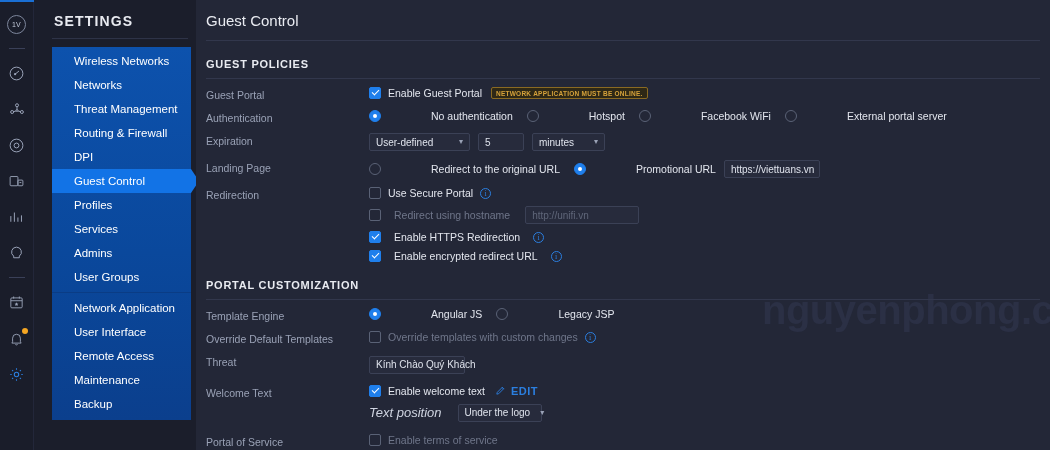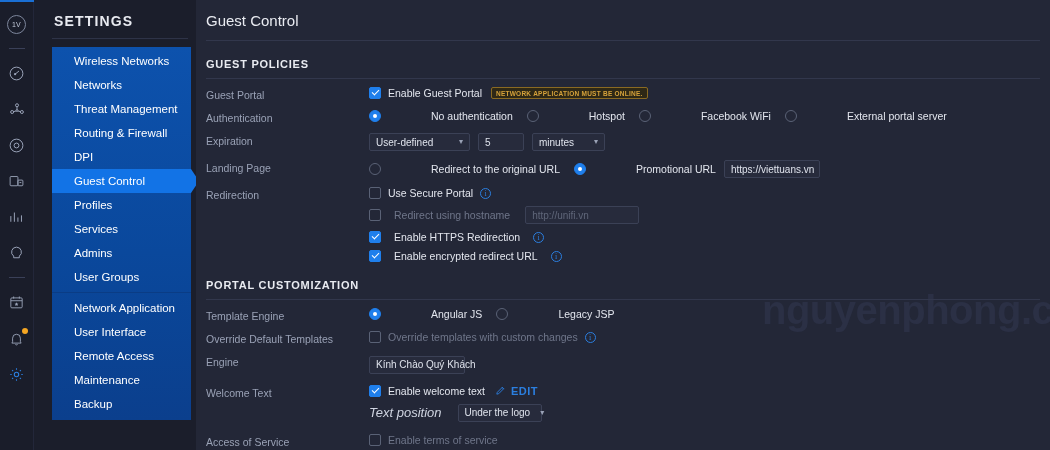--- a/index.html
+++ b/index.html
@@ -490,21 +490,21 @@
         <div class="row-body">
           <div class="inline">
             <span class="cbx"></span>
             <span class="cbx-label dim">Override templates with custom changes</span>
             <span class="info">i</span>
           </div>
         </div>
       </div>
 
       <div class="row" style="margin-bottom:11px;">
-        <div class="row-label">Engine</div>
+        <div class="row-label">Threat</div>
         <div class="row-body">
           <span class="inp" style="width:96px;">
             <span>Kính Chào Quý Khách</span>
           </span>
         </div>
       </div>
 
       <div class="row">
         <div class="row-label">Welcome Text</div>
         <div class="row-body">
@@ -523,21 +523,21 @@
             <span class="sub-label">Text position</span>
             <span class="sel" style="width:84px;">
               <span>Under the logo</span>
               <span class="chev">▾</span>
             </span>
           </div>
         </div>
       </div>
 
       <div class="row" style="margin-top:12px;">
-        <div class="row-label">Access of Service</div>
+        <div class="row-label">Portal of Service</div>
         <div class="row-body">
           <div class="inline">
             <span class="cbx"></span>
             <span class="cbx-label dim">Enable terms of service</span>
           </div>
         </div>
       </div>
 
     </div>
   </div>

